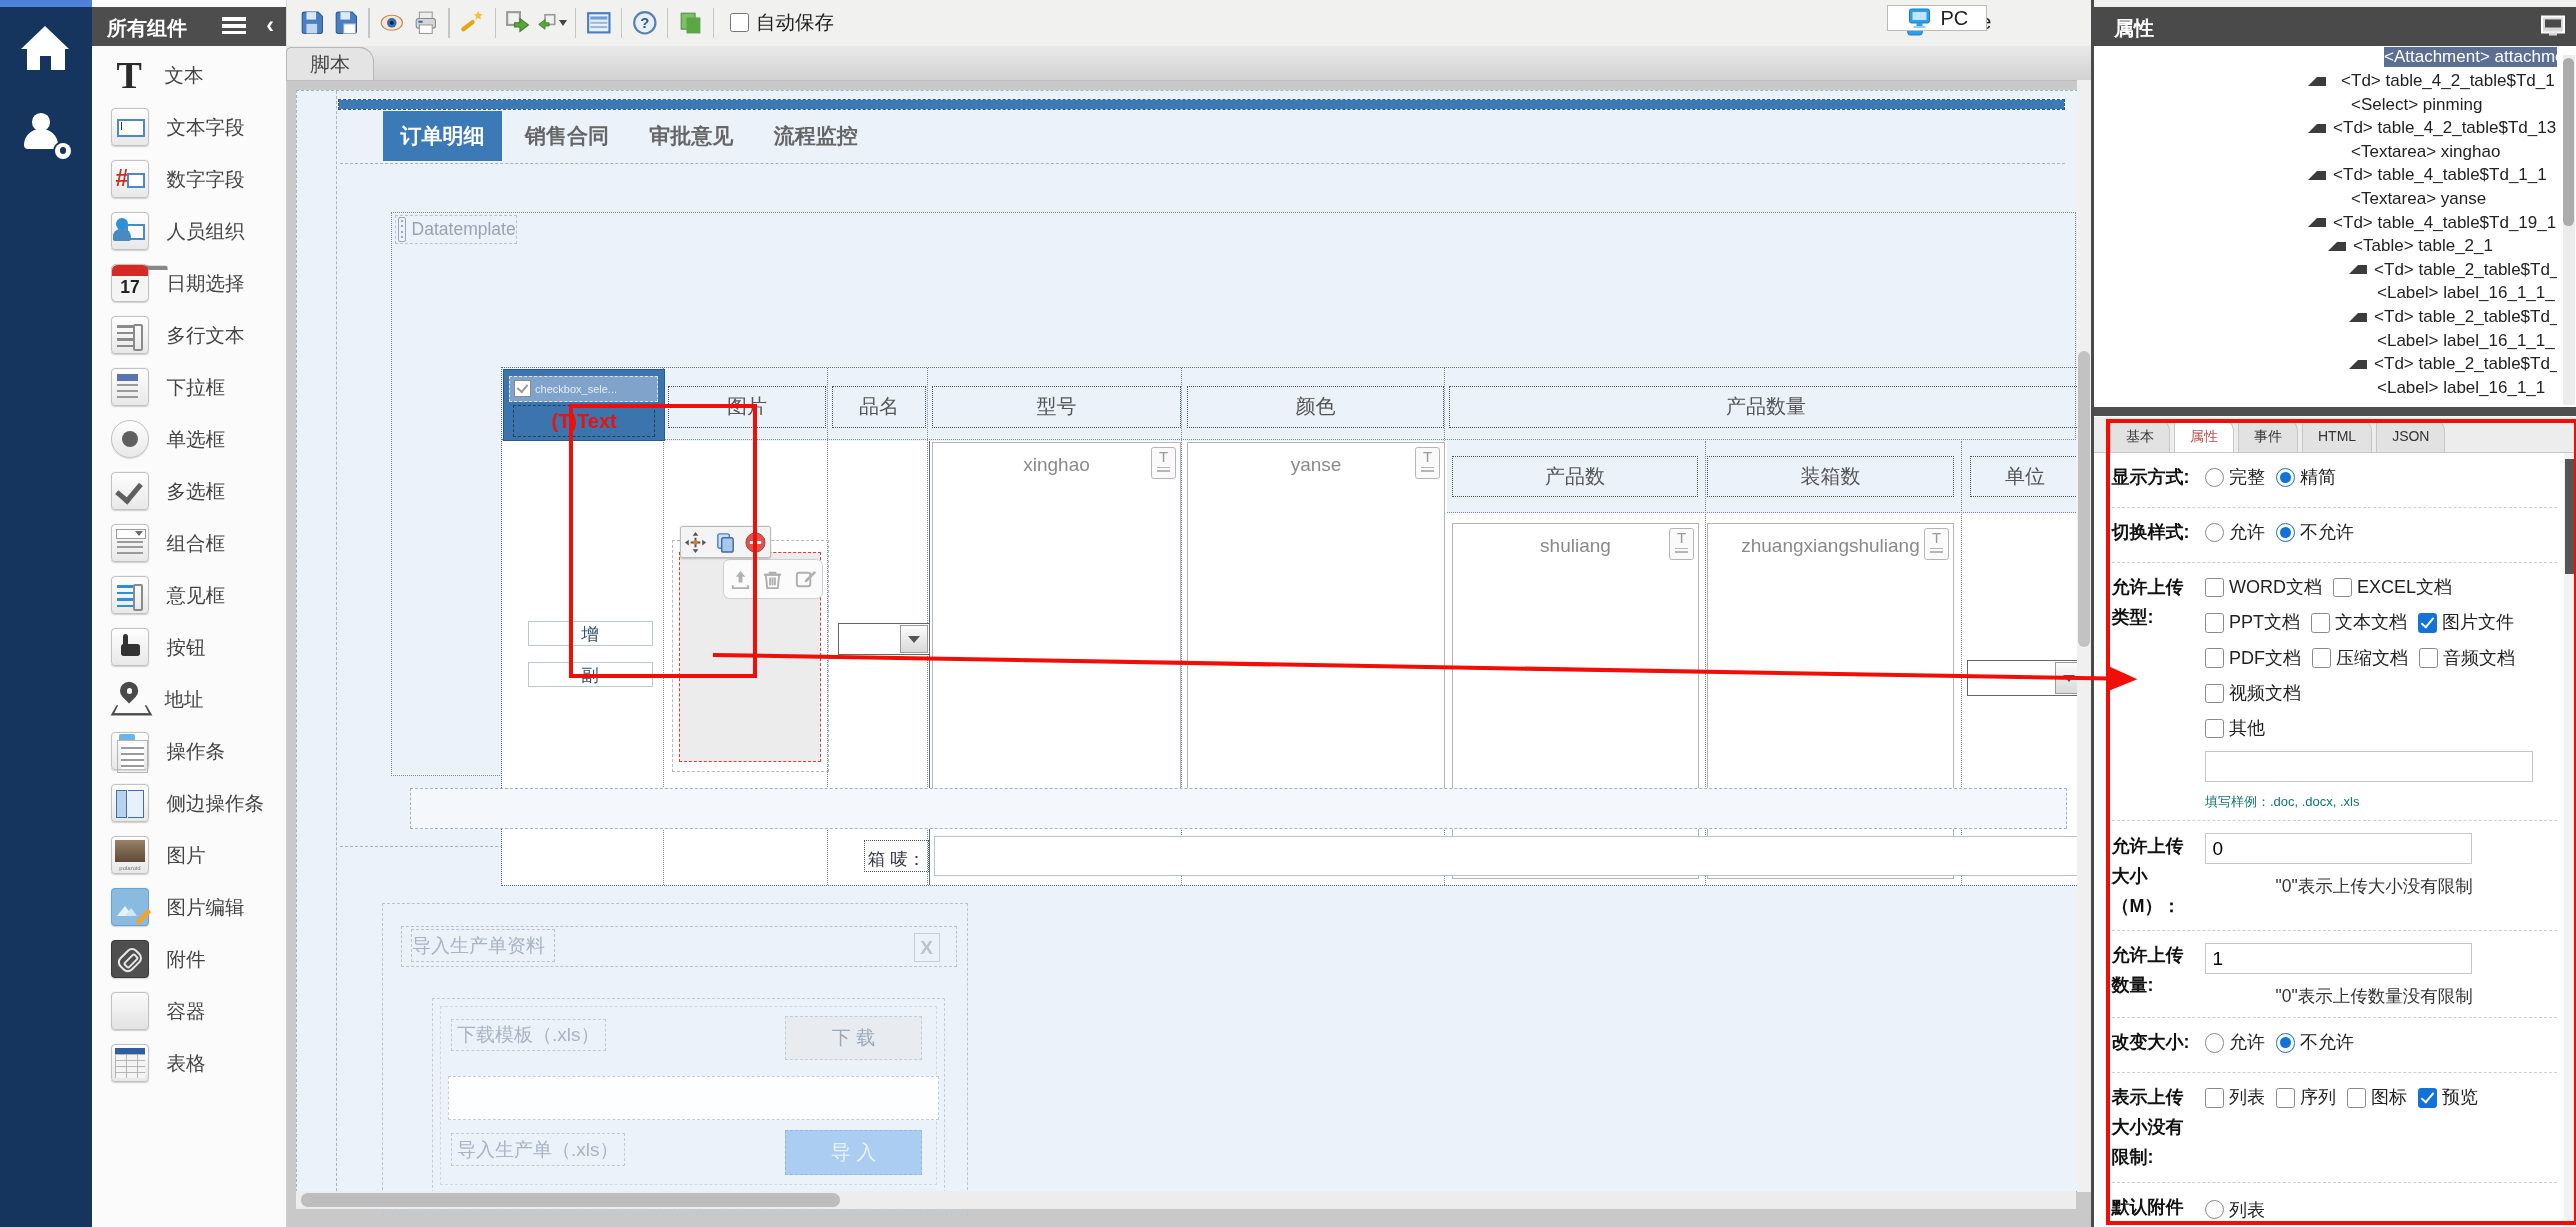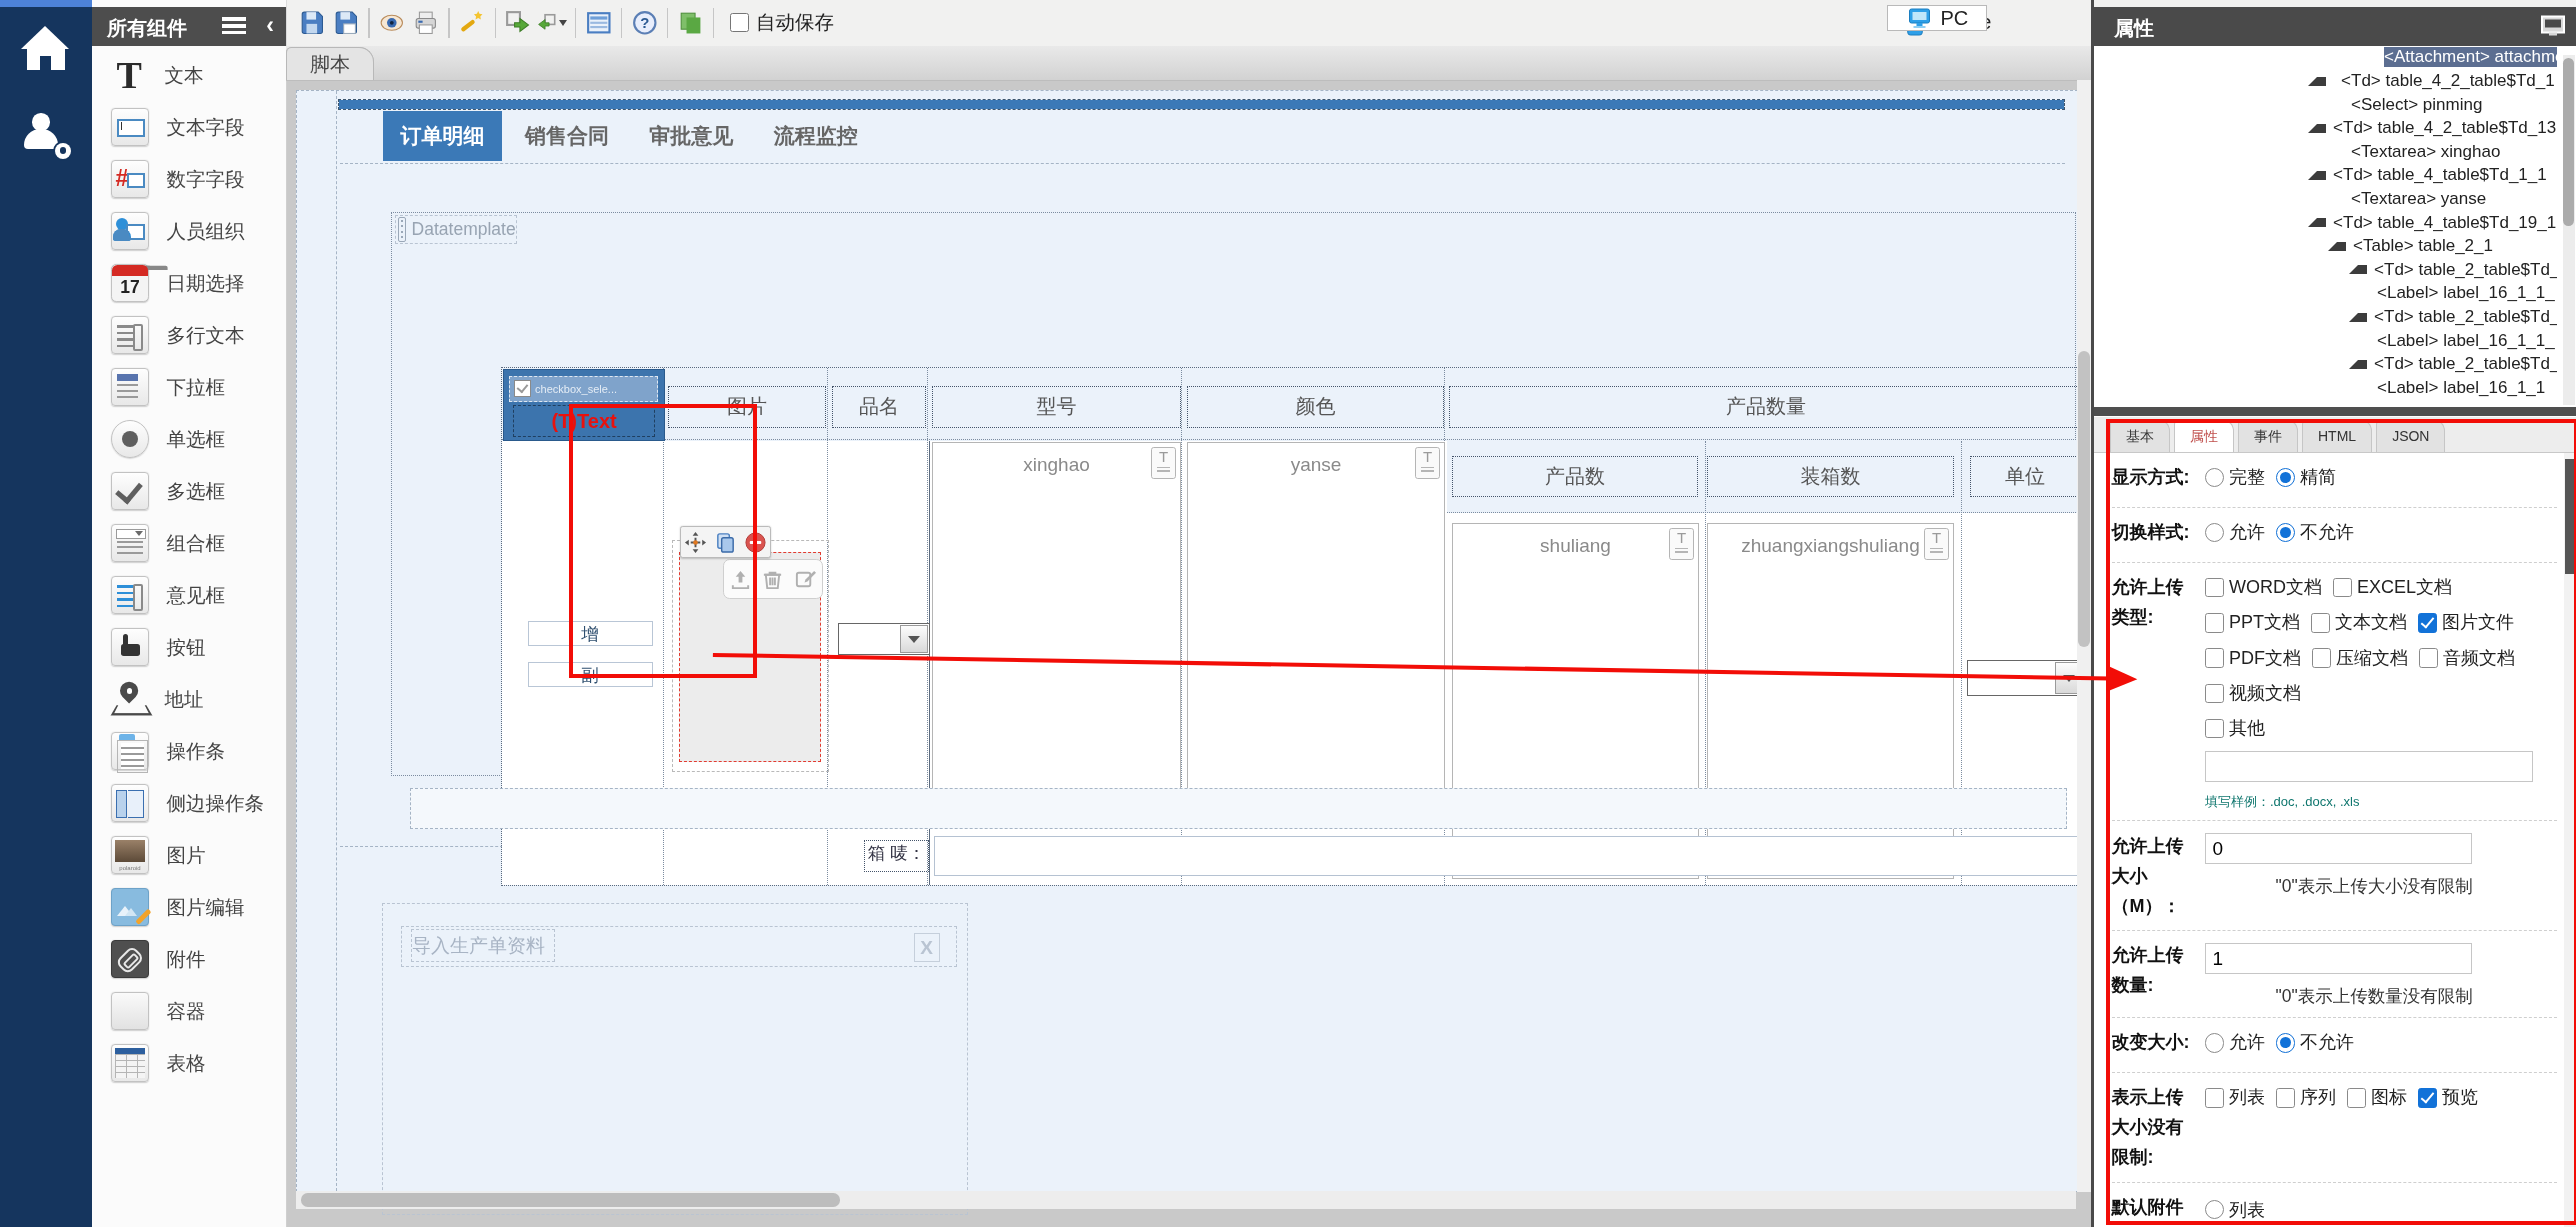--- a/index.html
+++ b/index.html
@@ -128,21 +128,21 @@
   .tbadge::after{content:"";display:block;margin:1.3px auto 0;width:13.5px;height:6.7px;background:repeating-linear-gradient(#b5b5b5 0 1.3px,transparent 1.3px 3.4px);}
   .sel{position:absolute;background:#fff;border:1.3px solid #666;}
   .selbtn{position:absolute;right:1.3px;top:1.3px;bottom:1.3px;width:25.6px;background:linear-gradient(#fdfdfd,#d9d9d9);border:0.7px solid #9a9a9a;display:flex;align-items:center;justify-content:center;}
   .selbtn i{width:0;height:0;border-left:6px solid transparent;border-right:6px solid transparent;border-top:7.4px solid #555;}
   .widget-outer{position:absolute;left:170px;top:172px;width:155px;height:230px;border:1.3px dashed #b9b9b9;}
   .widget-inner{position:absolute;left:6px;top:10.8px;width:140px;height:208px;border:1.3px dashed #e23b30;background:#ececec;}
   .wactions{position:absolute;left:221px;top:191px;width:98px;height:38px;background:#fbfbfb;border:1.3px solid #cfcfcf;border-radius:6.7px;display:flex;align-items:center;justify-content:space-around;}
   .wactions svg{width:23px;height:23px;}
   .seltoolbar{position:absolute;left:178px;top:158px;width:89px;height:30px;background:#f4f4f4;border:0.7px solid #bbb;border-radius:2.7px;display:flex;align-items:center;justify-content:space-around;box-shadow:0 0.7px 2px rgba(0,0,0,.2);}
   .seltoolbar svg{width:23px;height:23px;}
-  .xmbox{position:absolute;left:362px;top:472px;width:63px;height:30px;border:1.3px dotted #44546a;display:flex;align-items:flex-start;justify-content:center;font-size:17.5px;color:#334;}
+  .xmbox{position:absolute;left:362px;top:472px;width:63px;height:30px;border:1.3px dotted #44546a;display:flex;align-items:flex-end;justify-content:center;font-size:17.5px;color:#334;}
   .xminput{position:absolute;left:432px;top:468px;width:1220px;height:36px;background:#fff;border:1.3px solid #b5c2d2;font-size:17.5px;}
   .strip2{position:absolute;left:113px;top:697px;width:1655px;height:39px;border:1.3px dashed #a5b4c5;background:#f4f8fc;}
   
   .dlg{position:absolute;left:85px;top:812px;width:584px;height:310px;border:1.3px dashed #b9c4d2;}
   .dlg-title-row{position:absolute;left:17.5px;top:21.6px;width:554px;height:39px;border:1.3px dashed #b9c4d2;}
   .dlg-title-box{position:absolute;left:9.4px;top:2.7px;width:142px;height:31px;border:1.3px dashed #b9c4d2;display:flex;align-items:center;}
   .dlg-title-box span{font-size:19px;color:#a8b4c4;white-space:nowrap;}
   .dlg-x{position:absolute;right:16px;top:6.7px;width:24px;height:27px;border:1.3px solid #c5cfdb;color:#b9c4d2;font-size:19px;font-weight:bold;display:flex;align-items:center;justify-content:center;}
   .dlg-panel{position:absolute;left:49px;top:94px;width:511px;height:193px;border:1.3px dashed #c3cdd9;}
   .dlg-panel-in{position:absolute;left:6.7px;top:6.7px;right:6.7px;bottom:6.7px;border:1.3px dashed #d0d9e3;}
@@ -579,20 +579,32 @@
 
     <div class="strip2"></div>
 
     <div class="dlg">
       <div class="dlg-title-row">
         <div class="dlg-title-box">
           <span>导入生产单资料</span>
         </div>
         <div class="dlg-x">X</div>
       </div>
+      <div class="dlg-panel">
+        <div class="dlg-panel-in"></div>
+        <div class="dlg-lab" style="left:17.5px;top:20px;height:30px">
+            <span>下载模板（.xls）</span>
+          </div>
+        <div class="dlg-btn btn-dl" style="left:352px;top:17px">下 载</div>
+        <div class="dlg-input" style="left:15px;top:77px;width:489px;height:42px"></div>
+        <div class="dlg-lab" style="left:17.5px;top:134px;height:31px">
+            <span>导入生产单（.xls）</span>
+          </div>
+        <div class="dlg-btn btn-imp" style="left:352px;top:131px">导 入</div>
+      </div>
     </div>
   </div>
 
   <div class="abs vscroll">
       <div class="vthumb"></div>
     </div>
   <div class="abs hscroll">
       <div class="hthumb"></div>
     </div>
 

